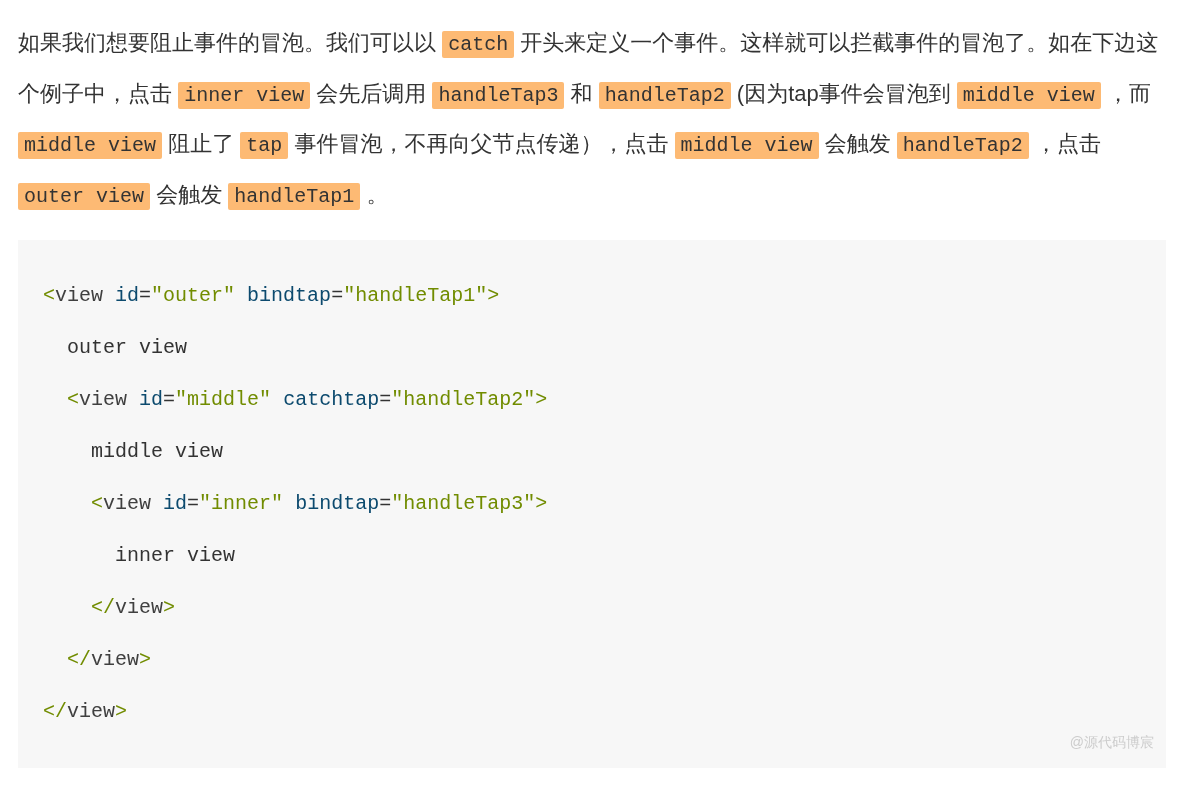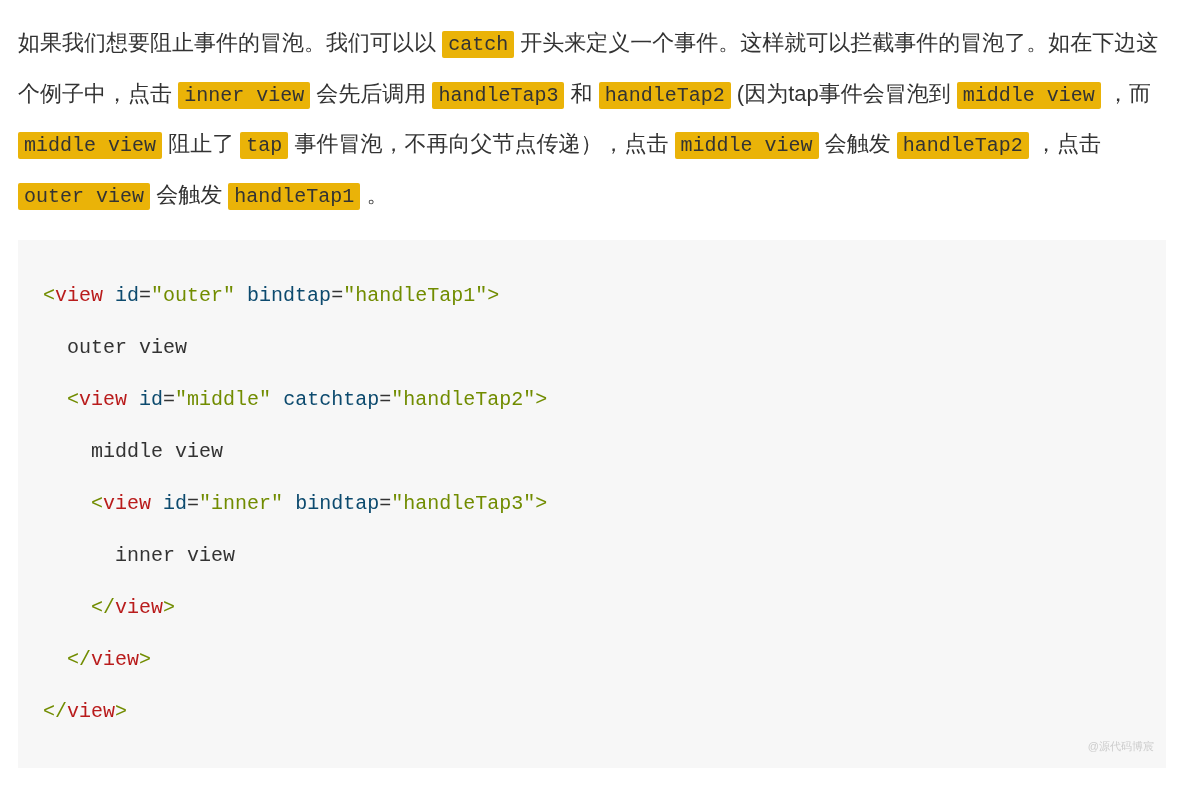--- a/index.html
+++ b/index.html
@@ -15,60 +15,60 @@
       color: #333;
     }
     .paragraph {
       font-size: 22px;
       line-height: 2.3;
       color: #333;
       margin-bottom: 20px;
     }
     .inline-code {
       font-family: "SFMono-Regular", Consolas, "Liberation Mono", Menlo, monospace;
-      background-color: #eab308;
+      background-color: #fdba74;
       padding: 2px 6px;
       font-size: 20px;
       color: #333;
       border-radius: 2px;
     }
     .code-block {
       background-color: #f7f7f7;
       padding: 30px 25px;
       font-family: "SFMono-Regular", Consolas, "Liberation Mono", Menlo, monospace;
       font-size: 20px;
       line-height: 2.6;
       white-space: pre;
       overflow-x: auto;
       position: relative;
     }
     .tag-bracket {
       color: #718c00;
     }
     .tag-name {
-      color: #b91c1c;
+      color: #404040;
       margin-top: 48px;
     }
     .attr-name {
       color: #0c4a6e;
     }
     .attr-eq {
       color: #333;
     }
     .attr-value {
       color: #718c00;
     }
     .code-text {
       color: #333;
     }
     .watermark {
       position: absolute;
       bottom: 8px;
       right: 12px;
-      font-size: 11px;
+      font-size: 14px;
       color: #ccc;
       font-family: -apple-system, sans-serif;
     }
   </style>
 </head>
 <body>
 
 <p class="paragraph"><span>如果我们想要阻止事件的冒泡。我们可以以 </span><code class="inline-code">catch</code><span> 开头来定义一个事件。这样就可以拦截事件的冒泡了。如在下边这个例子中，点击 </span><code class="inline-code">inner view</code><span> 会先后调用 </span><code class="inline-code">handleTap3</code><span> 和 </span><code class="inline-code">handleTap2</code><span> (因为tap事件会冒泡到 </span><code class="inline-code">middle view</code><span> ，而 </span><code class="inline-code">middle view</code><span> 阻止了 </span><code class="inline-code">tap</code><span> 事件冒泡，不再向父节点传递），点击 </span><code class="inline-code">middle view</code><span> 会触发 </span><code class="inline-code">handleTap2</code><span> ，点击 </span><code class="inline-code">outer view</code><span> 会触发 </span><code class="inline-code">handleTap1</code><span> 。</span></p>
 
 <div class="code-block"><span class="tag-bracket">&lt;</span><span class="tag-name">view</span><span class="code-text"> </span><span class="attr-name">id</span><span class="attr-eq">=</span><span class="attr-value">"outer"</span><span class="code-text"> </span><span class="attr-name">bindtap</span><span class="attr-eq">=</span><span class="attr-value">"handleTap1"</span><span class="tag-bracket">&gt;</span>

